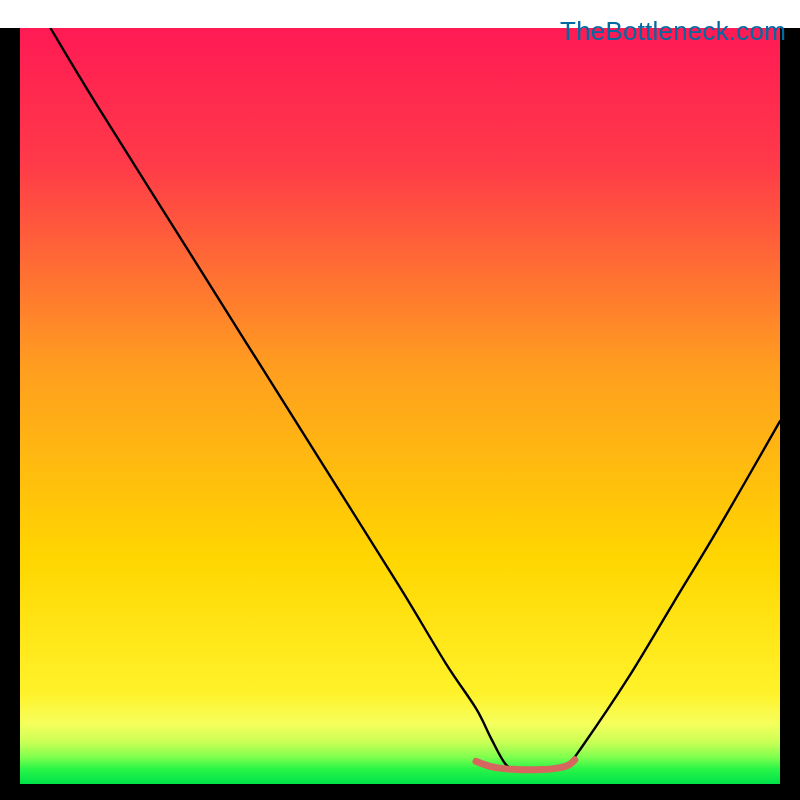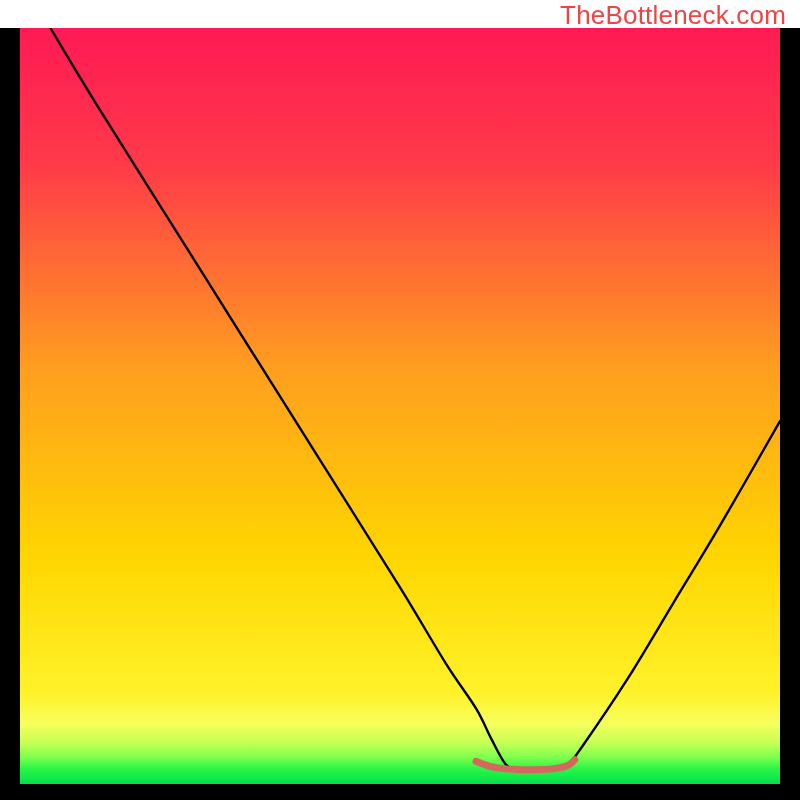--- a/index.html
+++ b/index.html
@@ -4,25 +4,25 @@
 <style>
   * { margin: 0; padding: 0; box-sizing: border-box; }
   html, body { width: 800px; height: 800px; overflow: hidden; background: #fff; }
   .chart-container {
     position: relative;
     width: 800px;
     height: 800px;
   }
   .watermark {
     position: absolute;
-    top: 0;
+    top: 16px;
     right: 14px;
     font-family: Arial, Helvetica, sans-serif;
     font-size: 26px;
-    color: #ef4444;
+    color: #0369a1;
     letter-spacing: 0.2px;
     z-index: 10;
   }
   .plot-area {
     position: absolute;
     left: 20px;
     top: 28px;
     width: 760px;
     height: 756px;
   }

